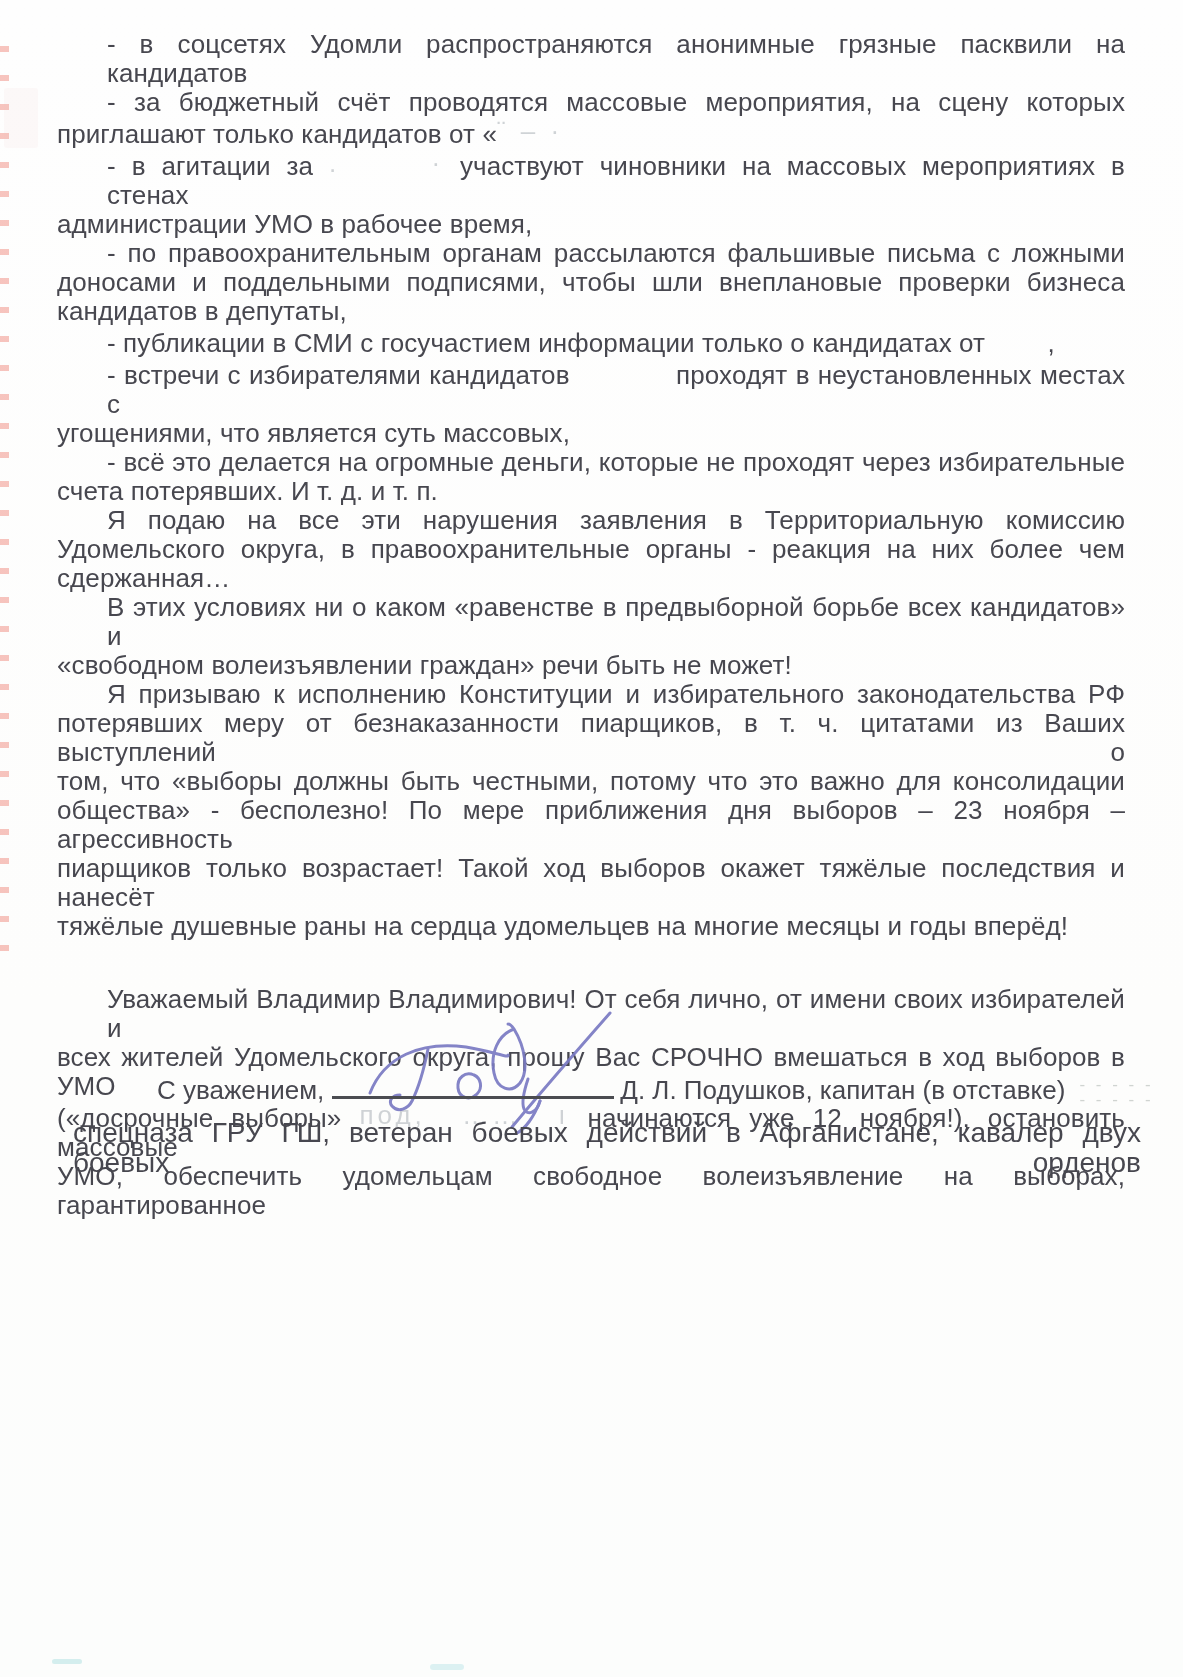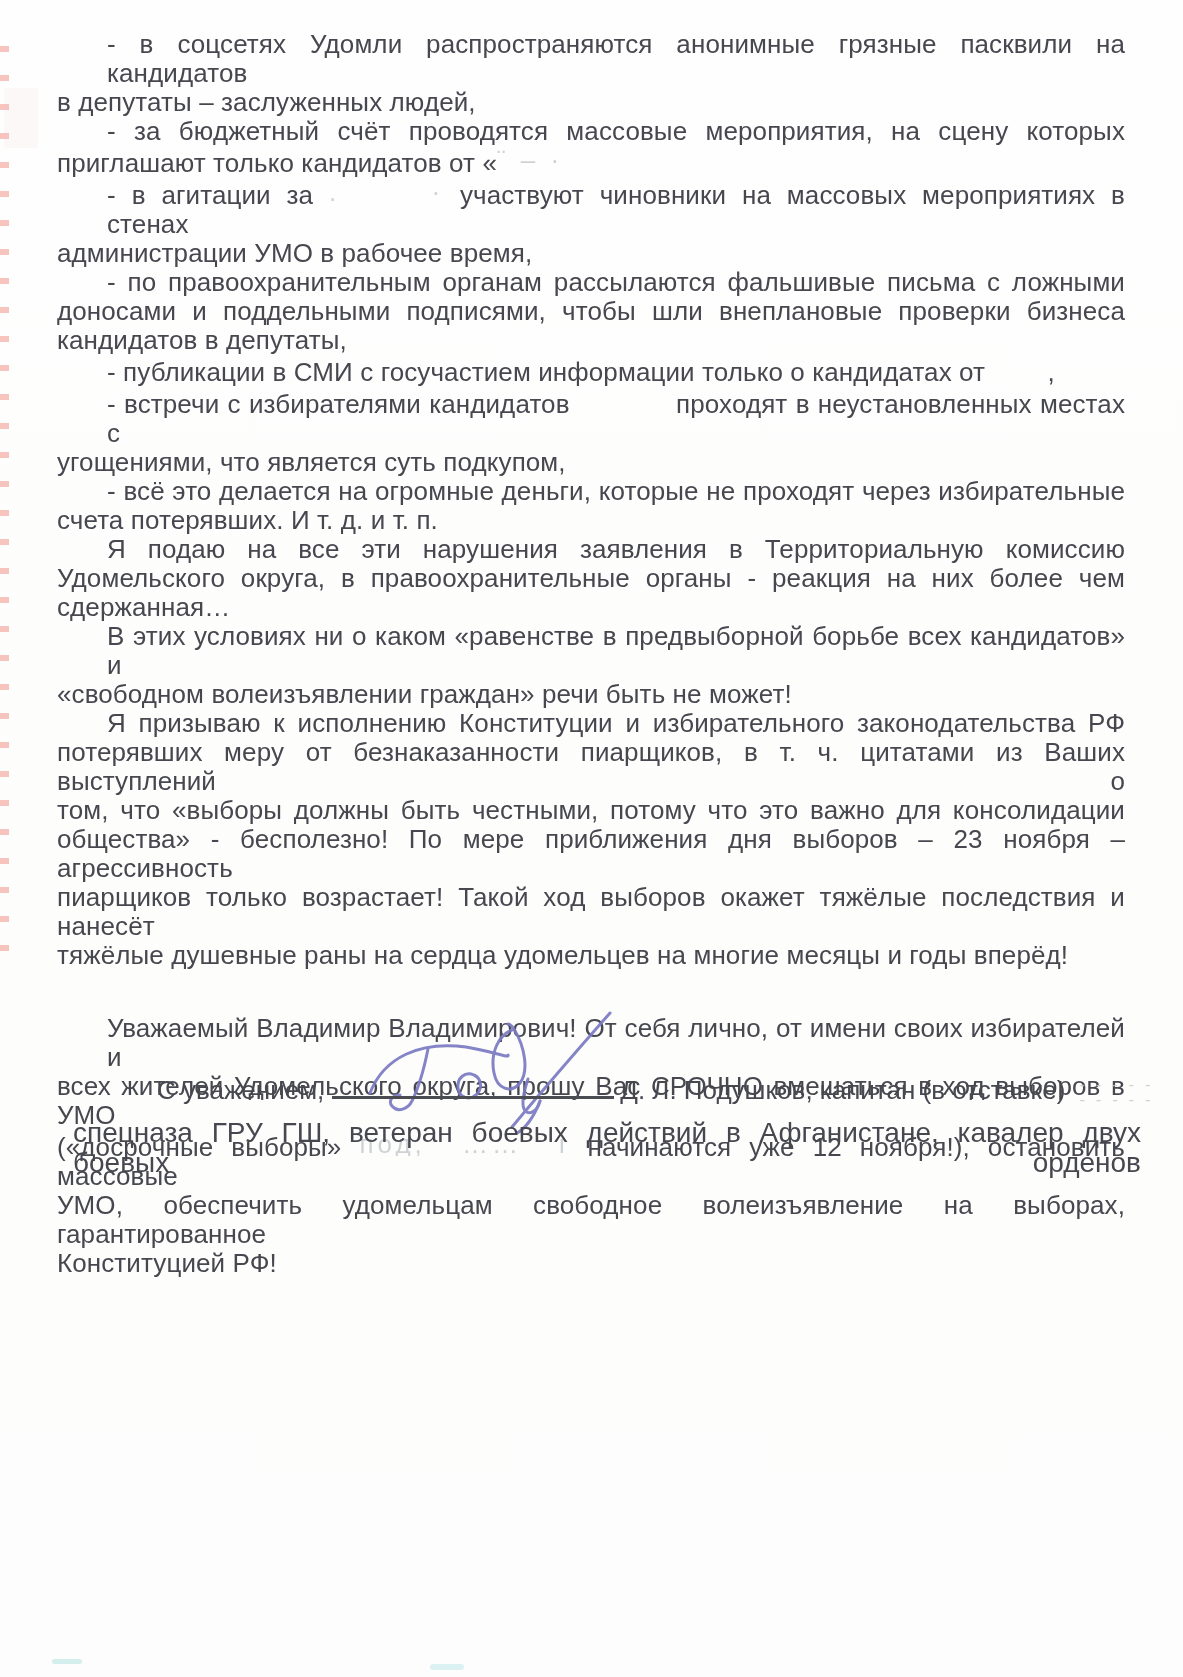--- a/index.html
+++ b/index.html
@@ -92,49 +92,47 @@
 </head>
 <body>
 
 <div class="page">
 
   <div class="edge-marks"></div>
   <div class="smudge c"></div>
 
   <div class="doc-body">
       <div class="line j ind"><span>- в соцсетях Удомли распространяются анонимные грязные пасквили на кандидатов</span></div>
-      <div class="line"><span>в депутаты – заслуженных людей,</span></div>
       <div class="line j ind"><span>- за бюджетный счёт проводятся массовые мероприятия, на сцену которых</span></div>
       <div class="line"><span>приглашают только кандидатов от «</span><span class="redacted" style="width: 230px;">¨  –           ·</span></div>
       <div class="line j ind"><span>- в агитации за </span><span class="redacted" style="width: 115px;">.    ·</span><span> участвуют чиновники на массовых мероприятиях в стенах</span></div>
       <div class="line"><span>администрации УМО в рабочее время,</span></div>
       <div class="line j ind"><span>- по правоохранительным органам рассылаются фальшивые письма с ложными</span></div>
       <div class="line j"><span>доносами и поддельными подписями, чтобы шли внеплановые проверки бизнеса</span></div>
       <div class="line"><span>кандидатов в депутаты,</span></div>
       <div class="line ind"><span>- публикации в СМИ с госучастием информации только о кандидатах от </span><span class="redacted" style="width: 55px;"></span><span>,</span></div>
       <div class="line j ind"><span>- встречи с избирателями кандидатов </span><span class="redacted" style="width: 90px;"></span><span> проходят в неустановленных местах с</span></div>
-      <div class="line"><span>угощениями, что является суть подкупом,</span></div>
+      <div class="line"><span>угощениями, что является суть массовых,</span></div>
       <div class="line j ind"><span>- всё это делается на огромные деньги, которые не проходят через избирательные</span></div>
       <div class="line"><span>счета потерявших. И т. д. и т. п.</span></div>
       <div class="line j ind"><span>Я подаю на все эти нарушения заявления в Территориальную комиссию</span></div>
       <div class="line j"><span>Удомельского округа, в правоохранительные органы - реакция на них более чем</span></div>
       <div class="line"><span>сдержанная…</span></div>
       <div class="line j ind"><span>В этих условиях ни о каком «равенстве в предвыборной борьбе всех кандидатов» и</span></div>
       <div class="line"><span>«свободном волеизъявлении граждан» речи быть не может!</span></div>
       <div class="line j ind"><span>Я призываю к исполнению Конституции и избирательного законодательства РФ</span></div>
       <div class="line j"><span>потерявших меру от безнаказанности пиарщиков, в т. ч. цитатами из Ваших выступлений о</span></div>
       <div class="line j"><span>том, что «выборы должны быть честными, потому что это важно для консолидации</span></div>
       <div class="line j"><span>общества» - бесполезно! По мере приближения дня выборов – 23 ноября – агрессивность</span></div>
       <div class="line j"><span>пиарщиков только возрастает! Такой ход выборов окажет тяжёлые последствия и нанесёт</span></div>
       <div class="line"><span>тяжёлые душевные раны на сердца удомельцев на многие месяцы и годы вперёд!</span></div>
       <div class="line j ind gap"><span>Уважаемый Владимир Владимирович! От себя лично, от имени своих избирателей и</span></div>
       <div class="line j"><span>всех жителей Удомельского округа, прошу Вас СРОЧНО вмешаться в ход выборов в УМО</span></div>
       <div class="line j"><span>(«досрочные выборы» </span><span class="redacted" style="width: 210px;">под, ……     ı</span><span> начинаются уже 12 ноября!), остановить массовые</span></div>
       <div class="line j"><span>УМО, обеспечить удомельцам свободное волеизъявление на выборах, гарантированное</span></div>
-      <div class="line"><span>Конституцией РФ!</span></div>
     </div>
 
   <svg class="signature-svg" viewBox="0 0 270 140">
     <g fill="none" stroke="#7a7ac3" stroke-width="3" stroke-linecap="round" opacity="0.92">
       <path d="M8 98 C22 62 58 46 104 52 C130 56 148 64 146 60"></path>
       <path d="M66 54 C62 74 56 94 50 106 C46 114 36 118 30 111 C26 106 30 100 38 100"></path>
       <path d="M112 80 C103 76 95 83 96 93 C97 103 108 106 115 99 C121 93 119 83 112 80"></path>
       <path d="M152 34 C136 40 128 58 132 78 C135 94 149 99 158 88 C167 76 163 52 152 34 C150 31 148 29 146 29"></path>
       <path d="M166 84 C162 96 159 107 162 114 C165 121 175 118 178 106"></path>
       <path d="M150 132 C170 108 204 68 248 18"></path>

